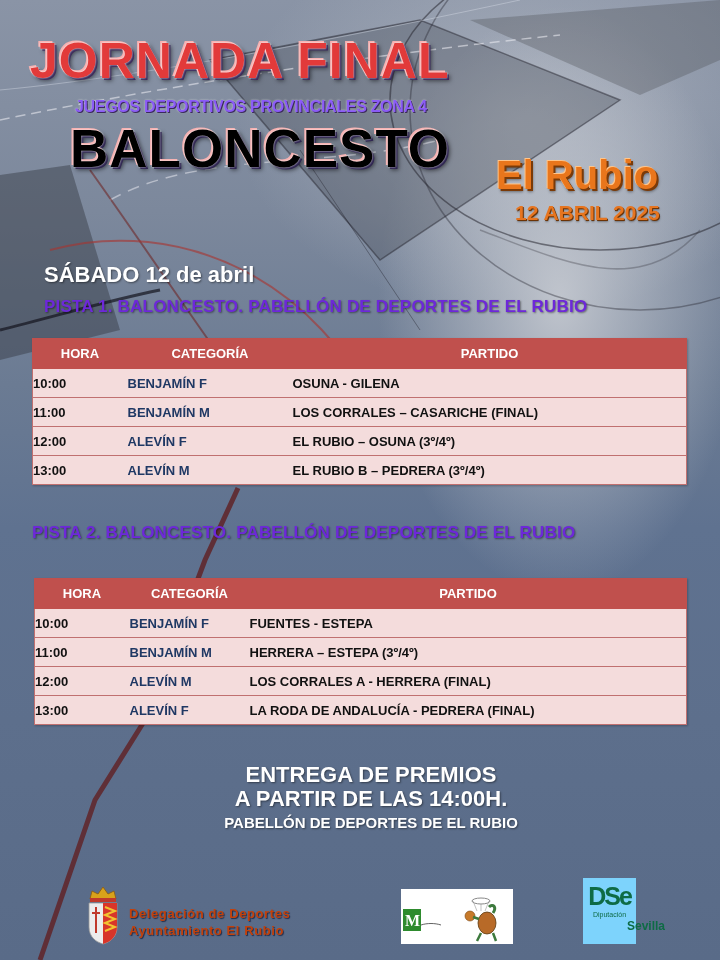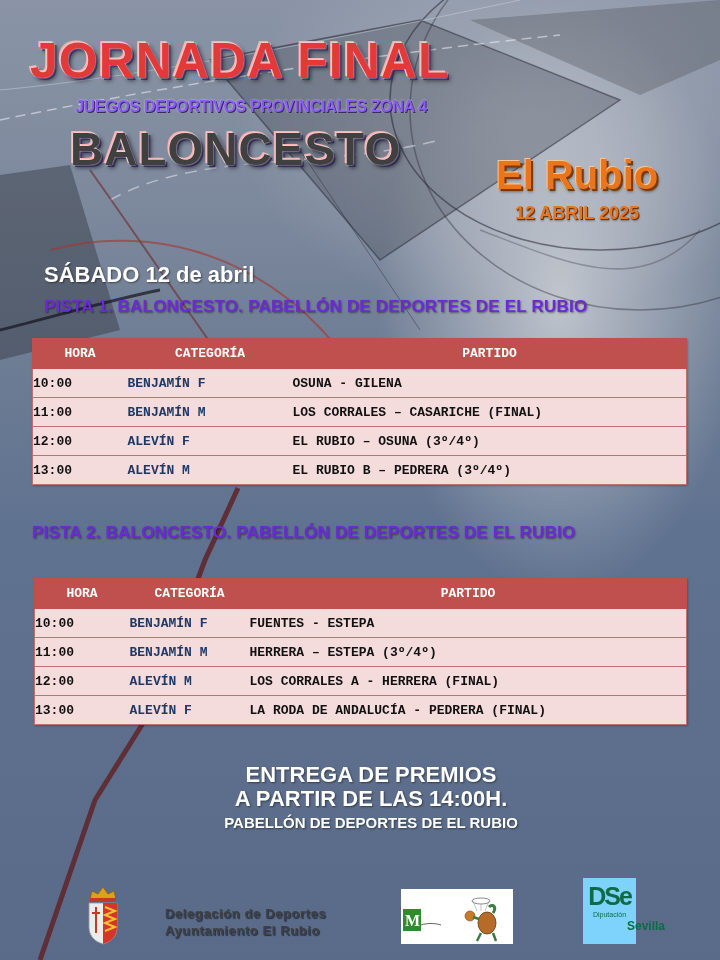--- a/index.html
+++ b/index.html
@@ -18,49 +18,49 @@
     left:30px; top:34px; font-size:50px; font-weight:bold; color:#e23a3a;
     letter-spacing:1px; line-height:54px;
     text-shadow: 0 0 2px #fff, -2px -2px 0 #f6b0b0, 2px 2px 0 #3b2a5c, 3px 3px 4px rgba(0,0,0,0.5);
   }
   .title-sub {
     left:75px; top:97px; font-size:16px; font-weight:bold; color:#8b5cf6;
     line-height:20px; letter-spacing:-0.3px;
     text-shadow: 1px 1px 0 #3b2a5c, 0 0 2px rgba(255,255,255,0.6);
   }
   .title-sport {
-    left:70px; top:120px; font-size:46px; font-weight:bold; color:#404040;
+    left:70px; top:120px; font-size:53px; font-weight:bold; color:#000000;
     line-height:58px; letter-spacing:1px;
     text-shadow: 0 0 2px #fff, -2px -2px 0 #f6b0b0, 2px 2px 0 #2d2350, 3px 3px 4px rgba(0,0,0,0.55);
   }
   .town {
     left:496px; top:152px; font-size:40px; font-weight:bold; color:#e9761c;
     line-height:46px;
     text-shadow: -1px -1px 0 #ffc58a, 2px 2px 0 #7a3a08, 2px 3px 3px rgba(0,0,0,0.4);
   }
   .date-top {
-    left:515px; top:200px; font-size:18px; font-weight:bold; color:#e67520;
+    left:515px; top:200px; font-size:21px; font-weight:bold; color:#e67520;
     line-height:26px;
     text-shadow: 1px 1px 0 #6b3306, 1px 2px 2px rgba(0,0,0,0.35);
   }
 
   .day-title {
     left:44px; top:262px; font-size:22px; font-weight:bold; color:#ffffff; line-height:26px;
     text-shadow: 1px 1px 2px rgba(0,0,0,0.45);
   }
   .day-title .lc { font-weight:bold; }
   .venue-title {
     font-size:17px; font-weight:bold; color:#6d28d9; line-height:20px;
     text-shadow: 1px 1px 2px rgba(0,0,0,0.45); letter-spacing:0.2px;
   }
   .v1 { left:44px; top:297px; }
   .v2 { left:32px; top:523px; }
 
   table.sched {
-    position:absolute; border-collapse:collapse; font-family:Liberation Mono, monospace;
+    position:absolute; border-collapse:collapse; font-family:Liberation Sans, sans-serif;
     box-shadow: 1px 1px 2px rgba(0,0,0,0.25);
     padding-left: 28px;
   }
   table.sched th {
     background:#c0504d; color:#ffffff; font-size:13px; font-weight:bold; height:29px;
     text-align:center; padding:0; border:1px solid #c0504d;
   }
   table.sched td {
     background:#f4dcdc; font-size:13px; font-weight:bold; height:28px;
     padding:0; border-top:1px solid #c07070; border-bottom:1px solid #c07070;
@@ -72,22 +72,22 @@
   .t1 { left:32px; top:338px; width:655px; }
   .t2 { left:34px; top:578px; width:653px; }
 
   .awards { left:0; width:742px; text-align:center; color:#fff; font-weight:bold;
     text-shadow: 1px 1px 2px rgba(0,0,0,0.45); }
   .aw1 { top:763px; font-size:22px; line-height:24px; }
   .aw2 { top:787px; font-size:22px; line-height:24px; }
   .aw3 { top:814px; font-size:15px; line-height:18px; }
 
   .footer-crest { left:86px; top:885px; width:34px; height:60px; }
-  .org-text { left:129px; top:905px; color:#404040; font-size:13px; font-weight:bold; line-height:17px;
-    letter-spacing:0.6px; text-shadow: 1px 1px 1px rgba(20,30,60,0.8); margin-left: 36px; }
+  .org-text { left:129px; top:905px; color:#c2410c; font-size:13px; font-weight:bold; line-height:17px;
+    letter-spacing:0.6px; text-shadow: 1px 1px 1px rgba(20,30,60,0.8); }
   .logo-box { left:401px; top:889px; width:112px; height:55px; background:#ffffff; }
   .dse-box { left:583px; top:878px; width:53px; height:66px; background:#7dd3fc; text-align:center; }
   .dse-mark { font-size:25px; font-weight:bold; color:#0e6b45; line-height:28px; margin-top:4px; letter-spacing:-2px; }
   .dse-small { font-size:7px; color:#0e6b45; line-height:9px; }
   .dse-big { font-size:12px; font-weight:bold; color:#0e6b45; line-height:14px;padding-left:44px; }
 </style>
 </head>
 <body>
 
 <svg class="court" viewBox="0 0 720 960" xmlns="http://www.w3.org/2000/svg">

